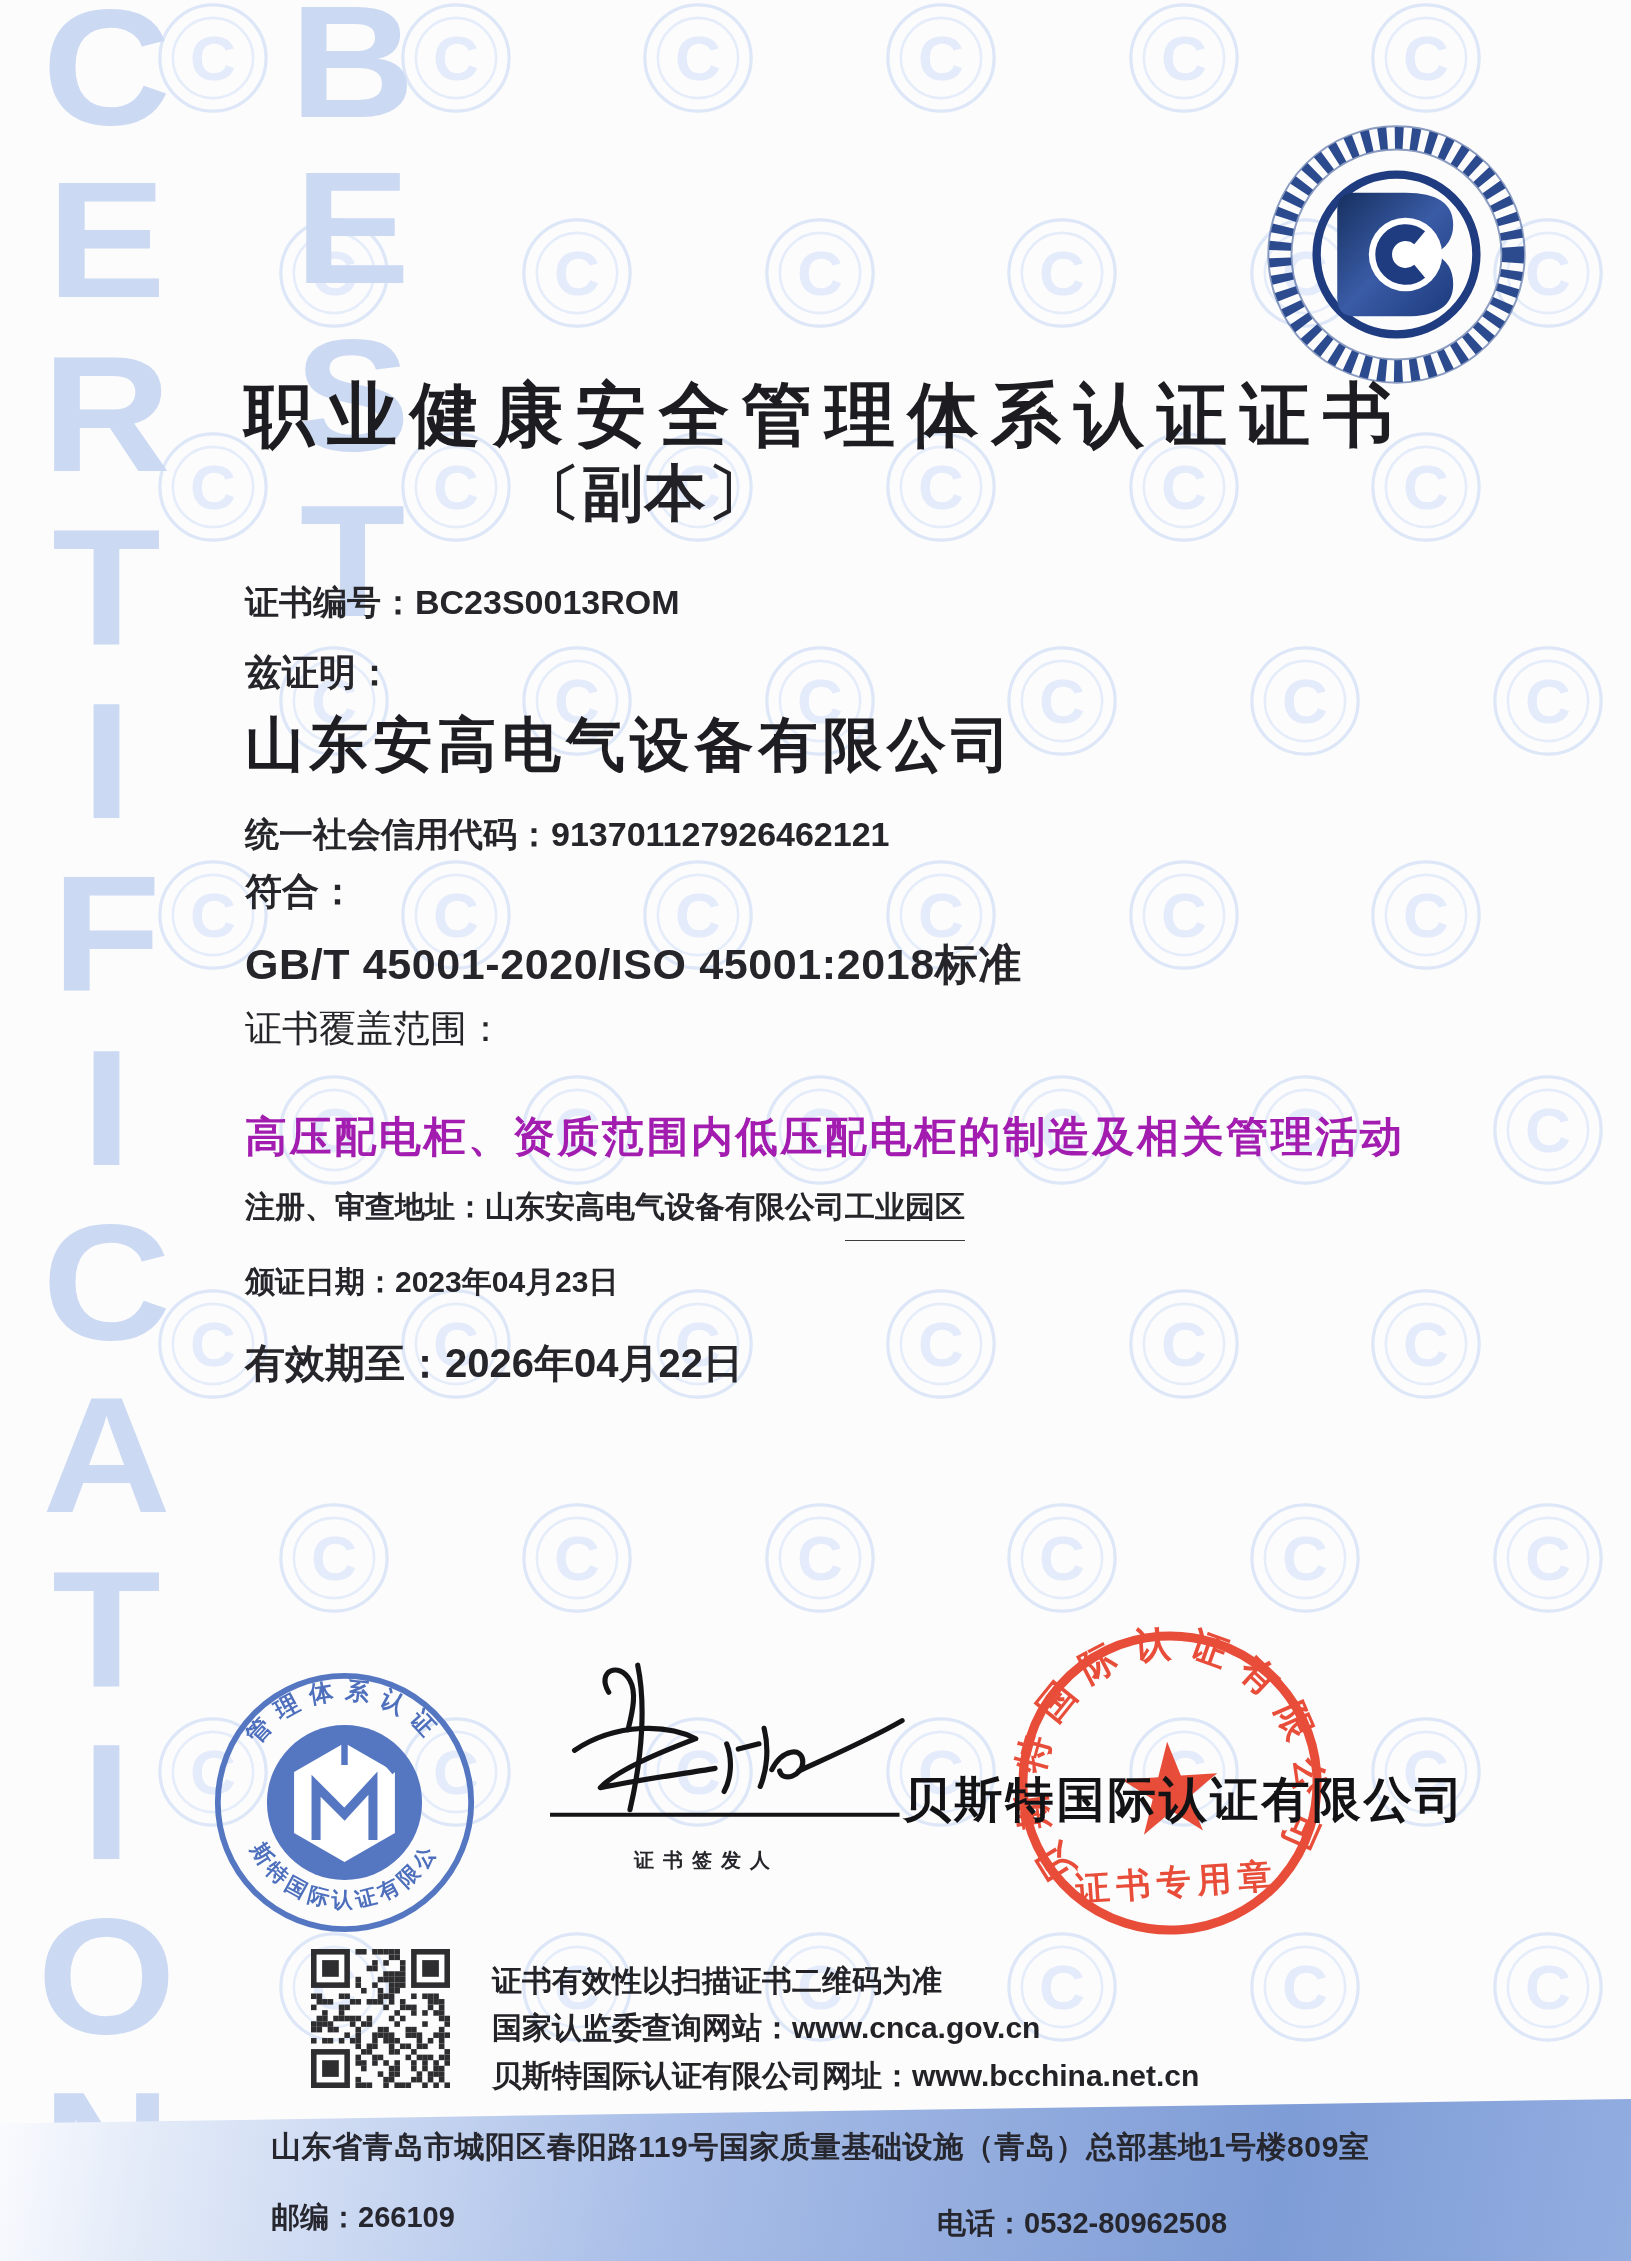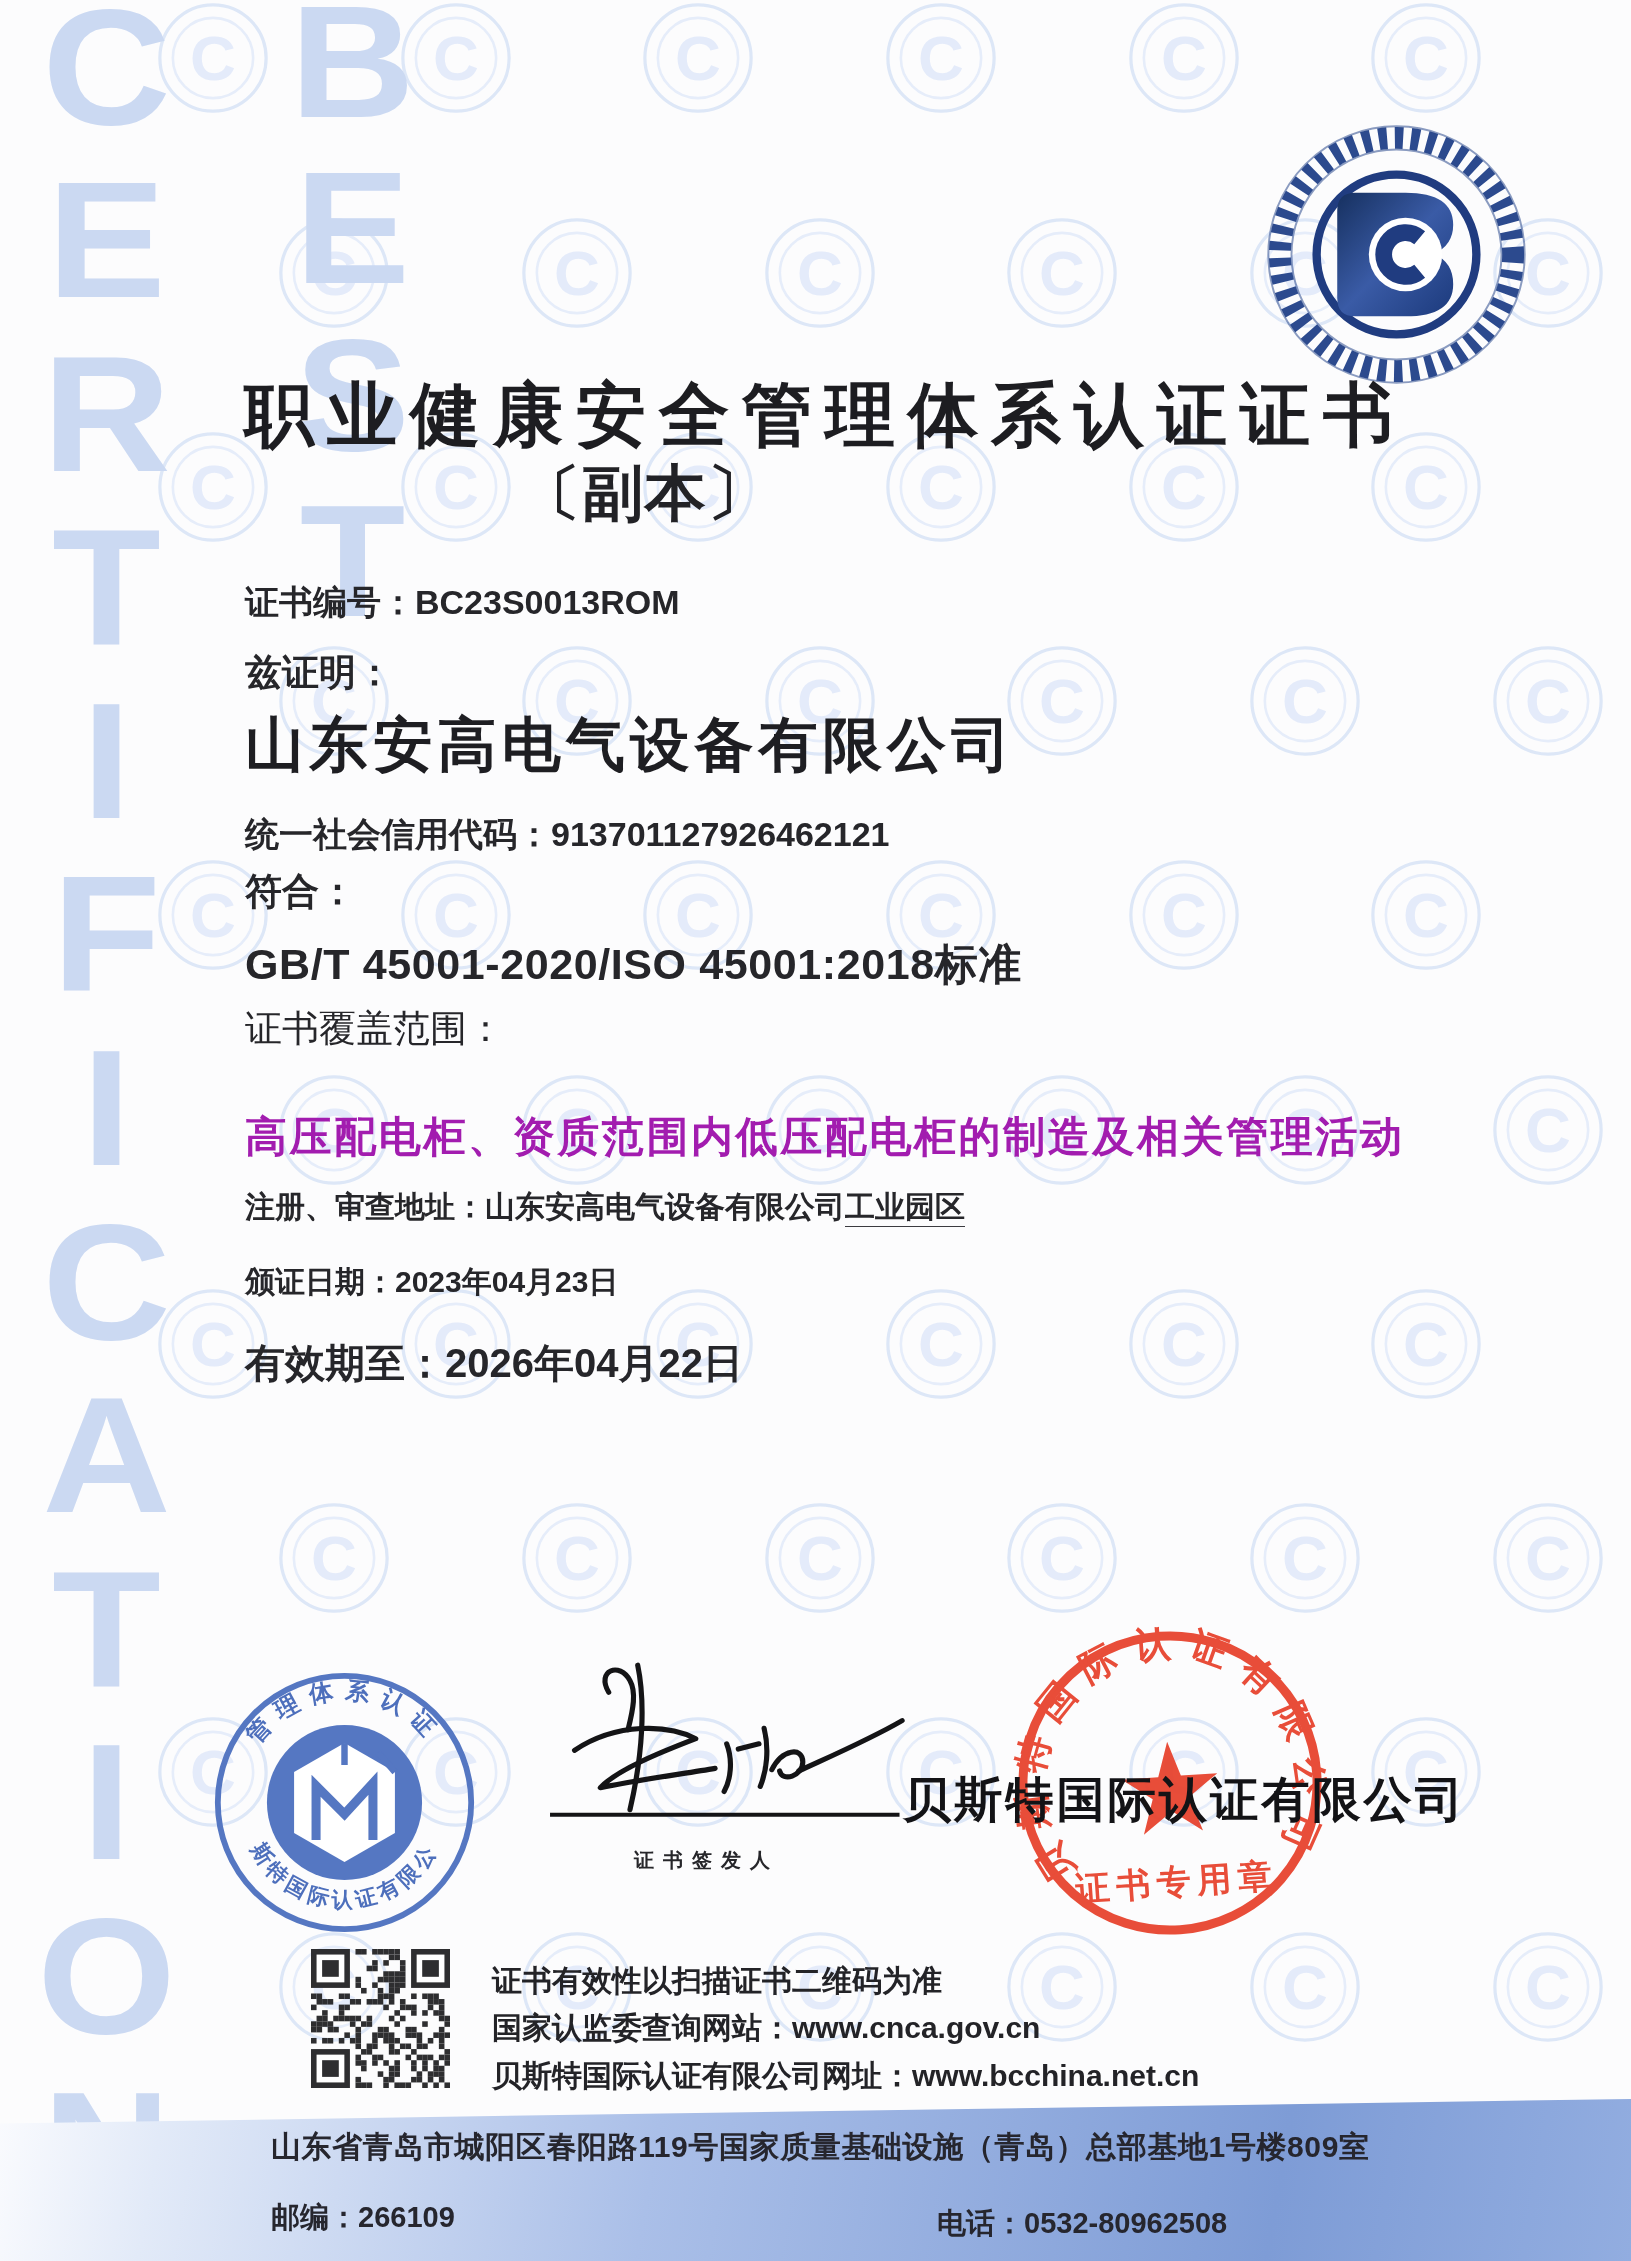--- a/index.html
+++ b/index.html
@@ -35,21 +35,21 @@
   .line{position:absolute;left:245px;z-index:6;white-space:nowrap;}
   .l-certno{top:580px;font-size:34px;font-weight:600;}
   .l-certify{top:648px;font-size:37px;font-weight:600;}
   .l-company{top:706px;font-size:59px;font-weight:700;letter-spacing:5.2px;color:#1e1e22;}
   .l-credit{top:812px;font-size:34px;font-weight:600;}
   .l-conform{top:867px;font-size:37px;font-weight:600;}
   .l-standard{top:936px;font-size:43px;font-weight:600;letter-spacing:0.6px;}
   .l-scopelabel{top:1004px;font-size:37px;font-weight:400;}
   .l-scope{top:1109px;font-size:42px;font-weight:600;letter-spacing:2.6px;color:#a21caf;}
   .l-address{top:1187px;font-size:30px;font-weight:600;}
-  .l-address .u{border-bottom:1.9px solid #3b3b40;padding-bottom:3px;}
+  .l-address .u{border-bottom:1.9px solid #3b3b40;padding-bottom:17px;}
   .l-issue{top:1262px;font-size:30px;font-weight:600;}
   .l-valid{top:1336px;font-size:40px;font-weight:600;}
   
   #blue-seal{position:absolute;left:212px;top:1670px;z-index:6;}
   #signature{position:absolute;left:541px;top:1652px;z-index:6;}
   .l-signer{position:absolute;left:634px;top:1847px;font-size:20px;font-weight:600;letter-spacing:9px;z-index:6;white-space:nowrap;}
   #red-stamp{position:absolute;left:1012px;top:1625px;z-index:7;opacity:.93;}
   .l-issuer{
     position:absolute;left:903px;top:1768px;z-index:8;white-space:nowrap;
     font-size:48px;font-weight:700;letter-spacing:3.2px;color:#131316;

